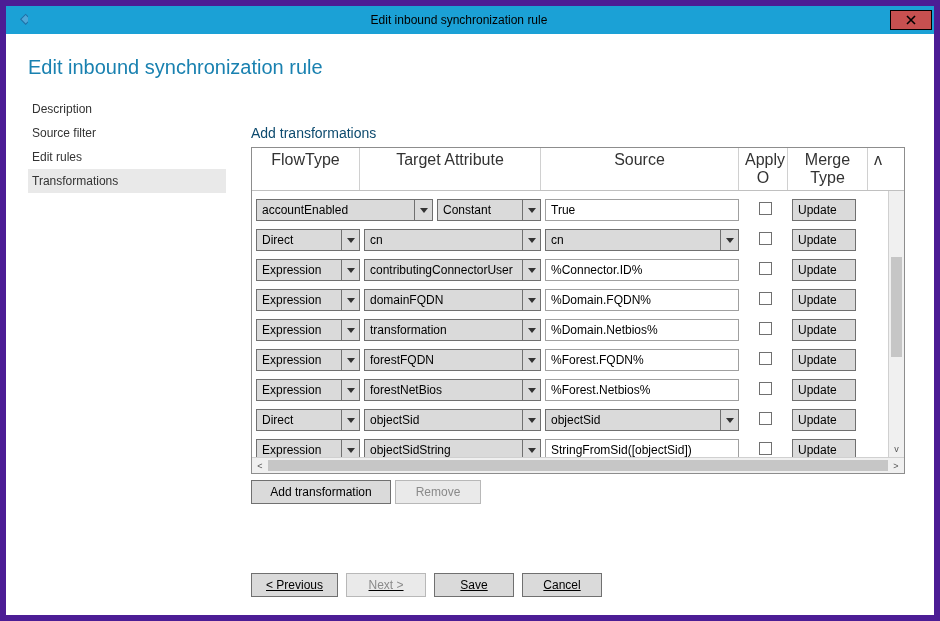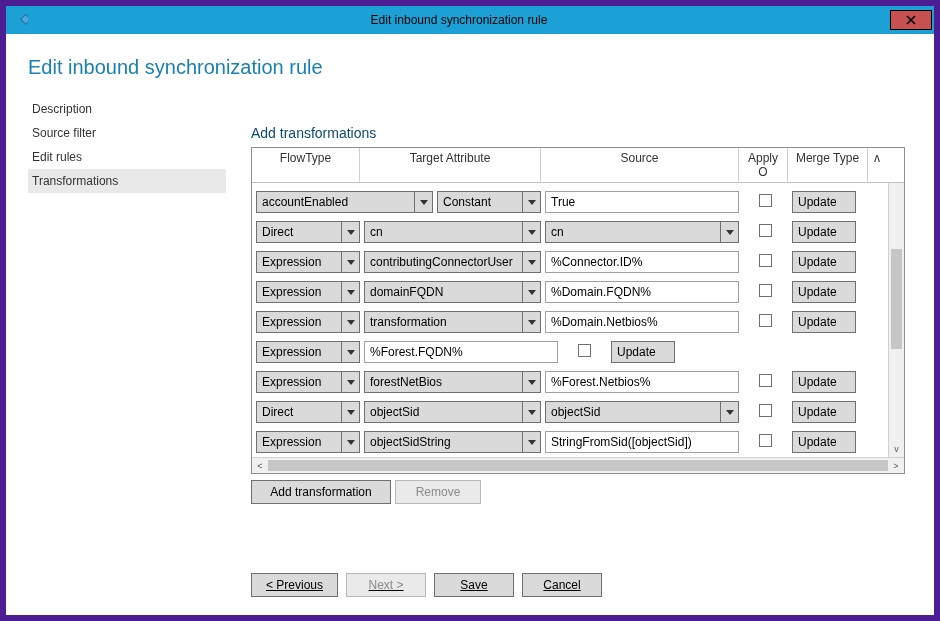--- a/index.html
+++ b/index.html
@@ -12,21 +12,21 @@
   .content { flex: 1; padding: 22px 22px 18px 22px; display: flex; flex-direction: column; overflow: hidden; }
   .page-title { color: #1981b0; font-size: 20px; font-weight: 400; margin-bottom: 18px; }
   .body { display: flex; flex: 1; overflow: hidden; gap: 25px; }
   .sidebar { width: 198px; flex-shrink: 0; }
   .sidebar-item { padding: 5px 4px; cursor: pointer; font-size: 12px; color: #333; }
   .sidebar-item.active { background: #e9e9e9; }
   .main { flex: 1; display: flex; flex-direction: column; overflow: hidden; }
   .section-title { font-size: 14px; margin-bottom: 6px; color: #0c4a6e; margin-top: 28px; }
   .grid-wrap { border: 1px solid #8d8d8d; width: 654px; height: 327px; display: flex; flex-direction: column; overflow: hidden; background: #fff; }
   .grid-header { display: flex; border-bottom: 1px solid #c0c0c0; background: #fff; flex-shrink: 0; }
-  .gh { padding: 3px 6px; font-size: 12px; border-right: 1px solid #d0d0d0; text-align: center; color: #333; }
+  .gh { padding: 3px 6px; font-size: 16px; border-right: 1px solid #d0d0d0; text-align: center; color: #333; }
   .gh:last-child { border-right: none; }
   .col-flow { width: 108px; }
   .col-target { width: 181px; }
   .col-source { width: 198px; }
   .col-apply { width: 49px; }
   .col-merge { width: 80px; }
   .col-vsb { width: 16px; flex-shrink:0; }
   .grid-body { flex: 1; display: flex; overflow: hidden; }
   .rows { flex: 1; overflow: hidden; padding-top: 4px; padding-left: 4px; }
   .vscroll { width: 16px; background: #f0f0f0; display: flex; flex-direction: column; border-left: 1px solid #d0d0d0; }
@@ -272,20 +272,30 @@
                   <div class="cell cell-flow">
                     <div class="dd">
                       <div class="val">Expression</div>
                       <div class="btn">
                         <svg width="8" height="5" viewBox="0 0 8 5">
                           <path d="M0 0 L8 0 L4 5 Z" fill="#333"></path>
                         </svg>
                       </div>
                     </div>
                   </div>
+                  <div class="cell cell-target">
+                    <div class="dd">
+                      <div class="val">forestFQDN</div>
+                      <div class="btn">
+                        <svg width="8" height="5" viewBox="0 0 8 5">
+                          <path d="M0 0 L8 0 L4 5 Z" fill="#333"></path>
+                        </svg>
+                      </div>
+                    </div>
+                  </div>
                   <div class="cell cell-source">
                     <input type="text" class="txt" value="%Forest.FQDN%" style="">
                   </div>
                   <div class="cell cell-apply"><span class="chk"></span></div>
                   <div class="cell cell-merge">
                     <div class="dd">
                       <div class="val">Update</div>
                       <div class="btn" style="border-left:none"></div>
                     </div>
                   </div>

